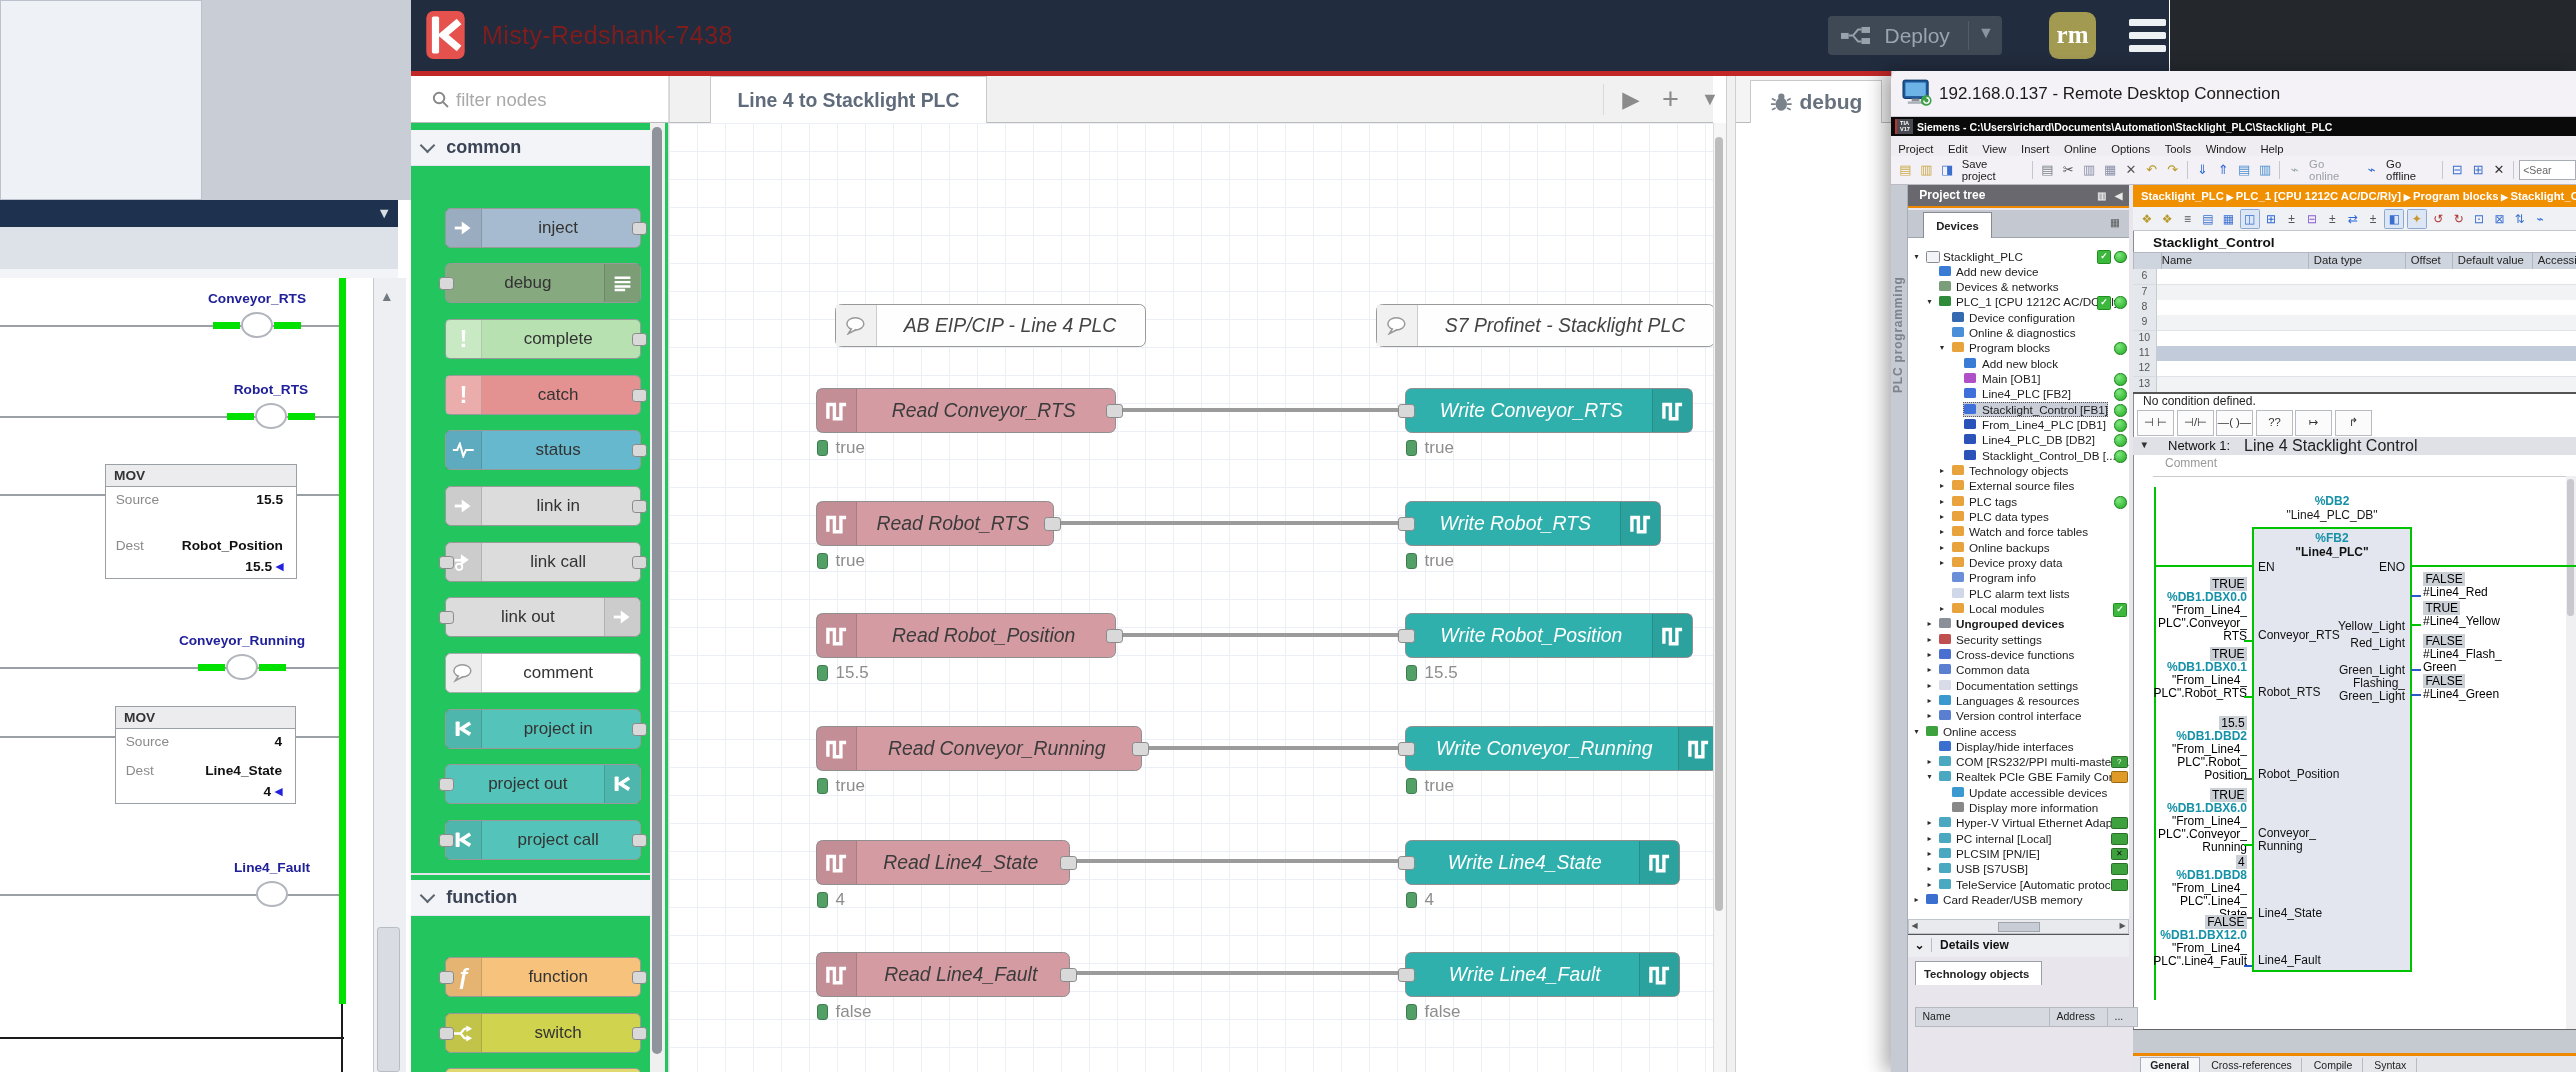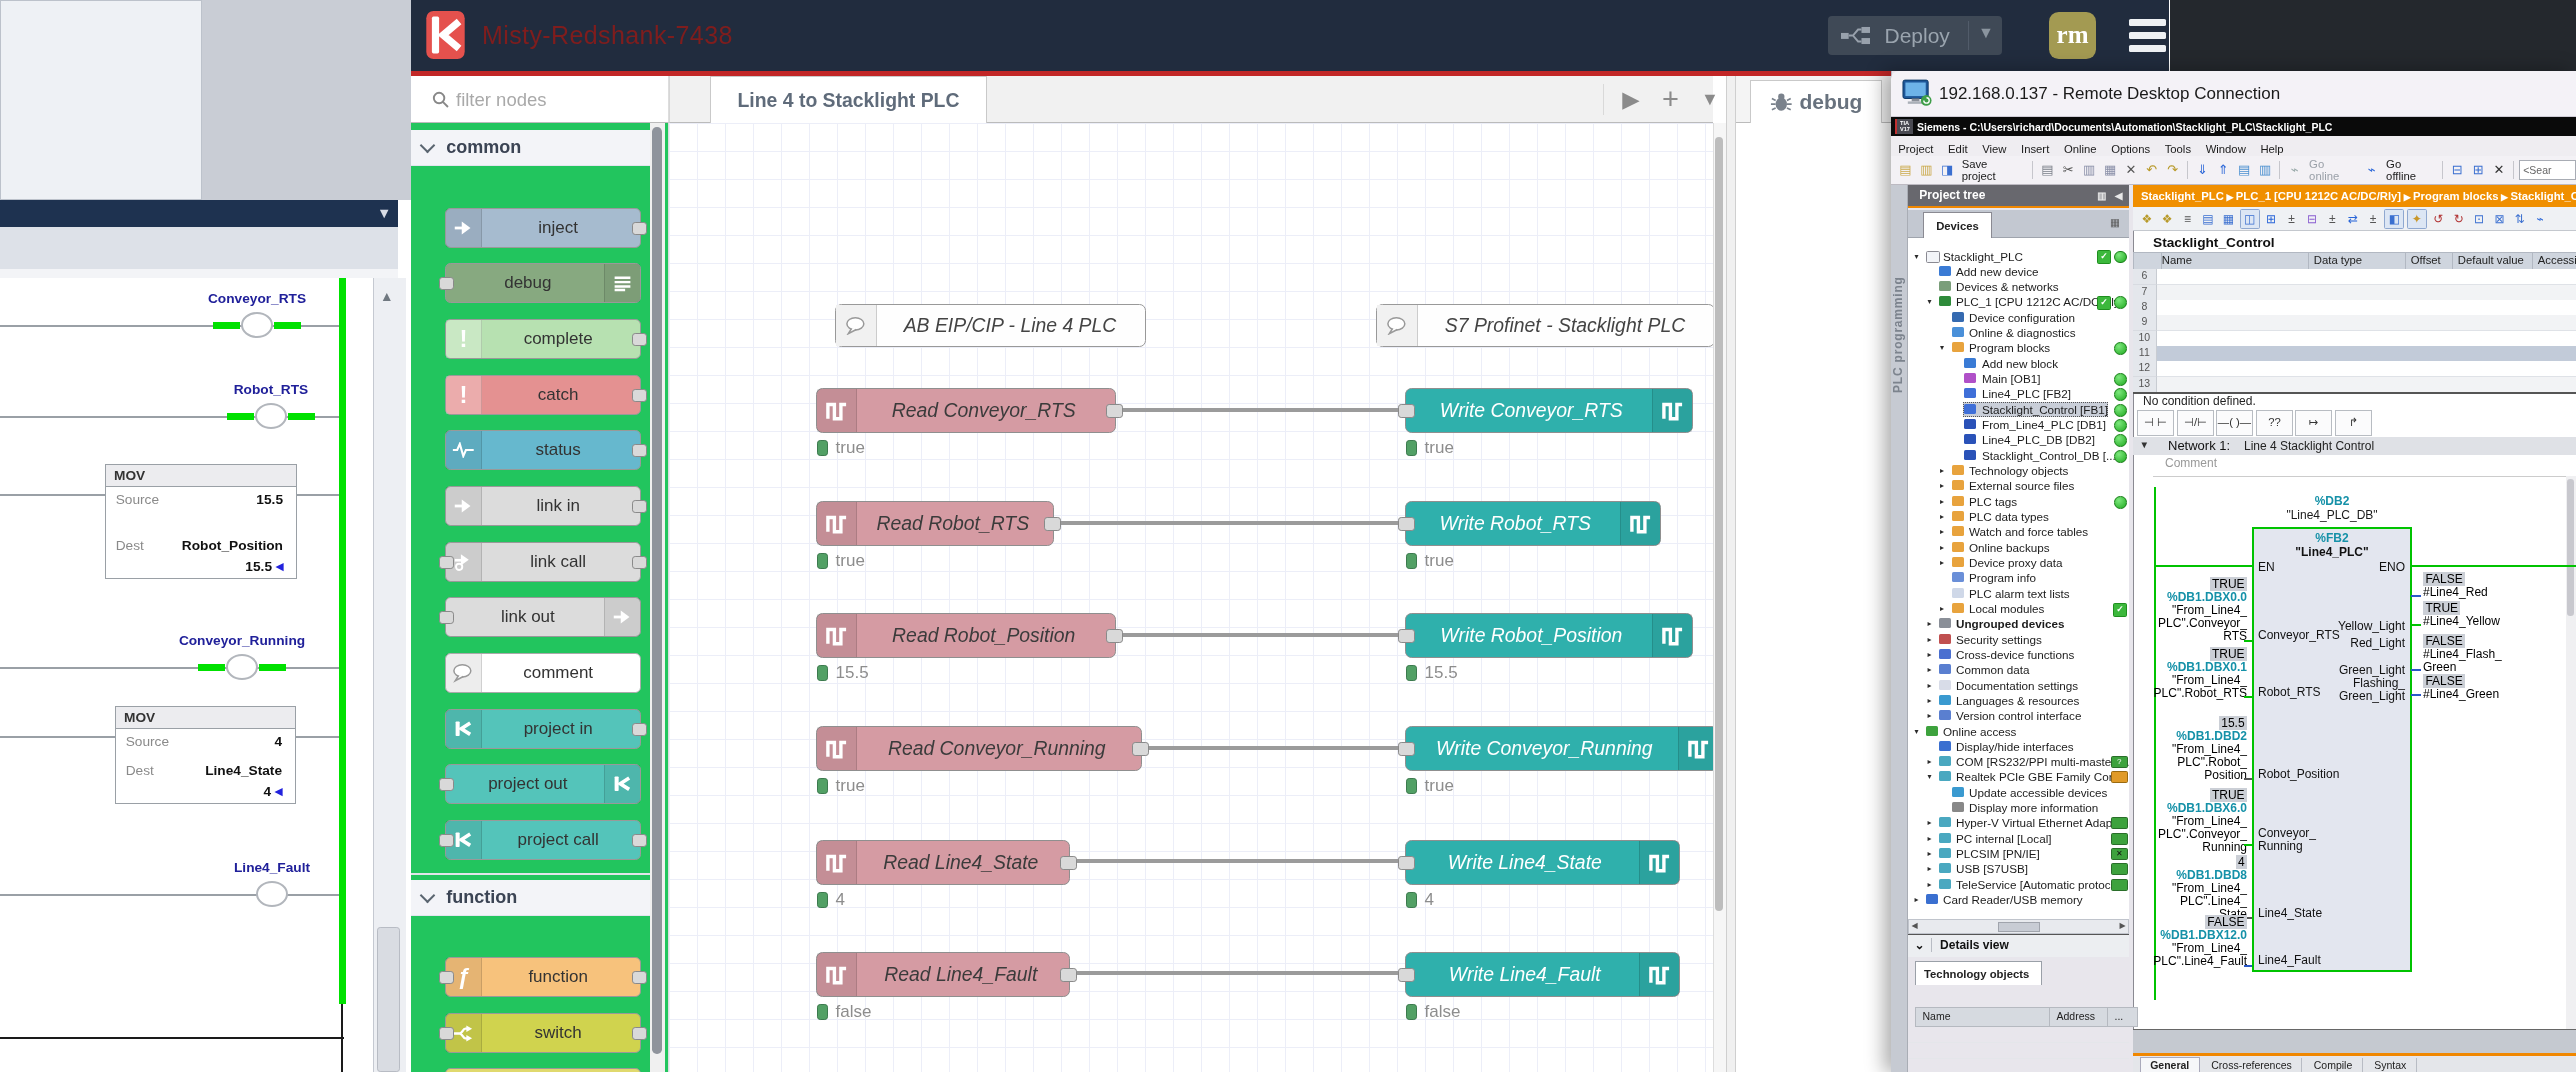--- a/index.html
+++ b/index.html
@@ -921,21 +921,21 @@
     <span class="eti" style="color: rgb(58, 111, 208);">⊠</span>
     <span class="eti" style="color: rgb(58, 111, 208);">⇅</span>
     <span class="eti" style="color: rgb(42, 102, 216);">⌁</span>
   </div>
 <div class="abs" id="ed-white"></div>
 <div class="txt" id="ed-title">Stacklight_Control</div>
 <div class="txt" id="nocond">No condition defined.</div>
 <div class="abs" id="netbar">
   <span style="position:absolute;left:6.5px;top:1.6px;font-size:9.7px;color:#333">▼</span>
   <span style="position:absolute;left:35px;font-size:13px;font-weight:normal;color:#111;line-height:18px">Network 1:</span>
-  <span style="position:absolute;left:111px;font-size:12px;color:#222;line-height:18px">Line 4 Stacklight Control</span>
+  <span style="position:absolute;left:111px;font-size:16px;color:#222;line-height:18px">Line 4 Stacklight Control</span>
 </div>
 <div class="txt" id="comment-ph">Comment</div>
 <div class="abs" id="comment-line"></div>
 <div class="abs" id="fbd-block"></div>
 <div class="abs" id="ed-vscroll"></div>
 <div class="abs" id="ed-vthumb"></div>
 <div class="abs" id="botpanel"></div>
 <div class="abs" id="botorange"></div>
 <div class="abs" id="bottabs">
     <span class="btab" style="background: rgb(246, 247, 249); border-top: 0.8px solid rgb(170, 170, 187); border-right: 0.8px solid rgb(170, 170, 187); border-bottom: none; border-left: 0.8px solid rgb(170, 170, 187); border-image: initial; font-weight: bold;">General</span>

